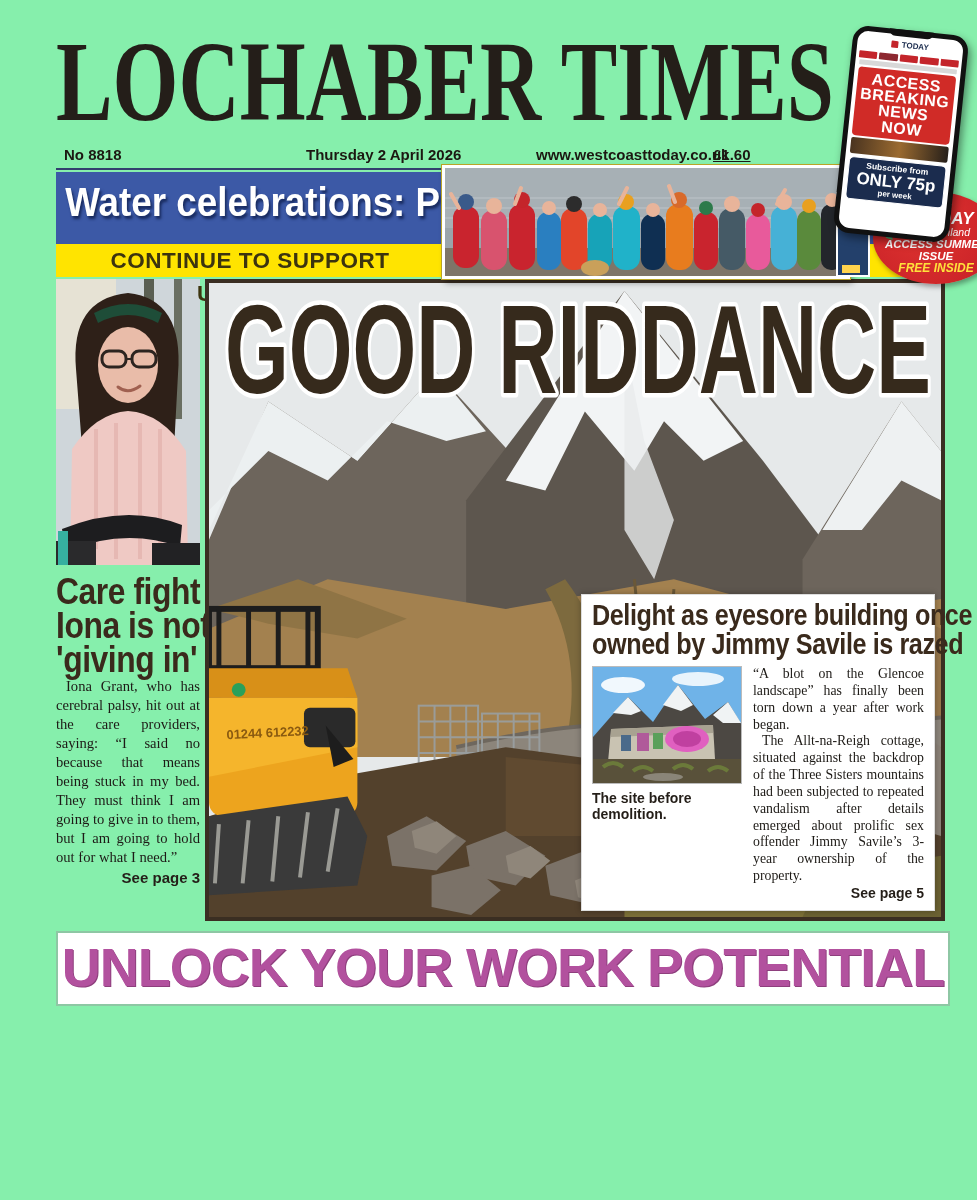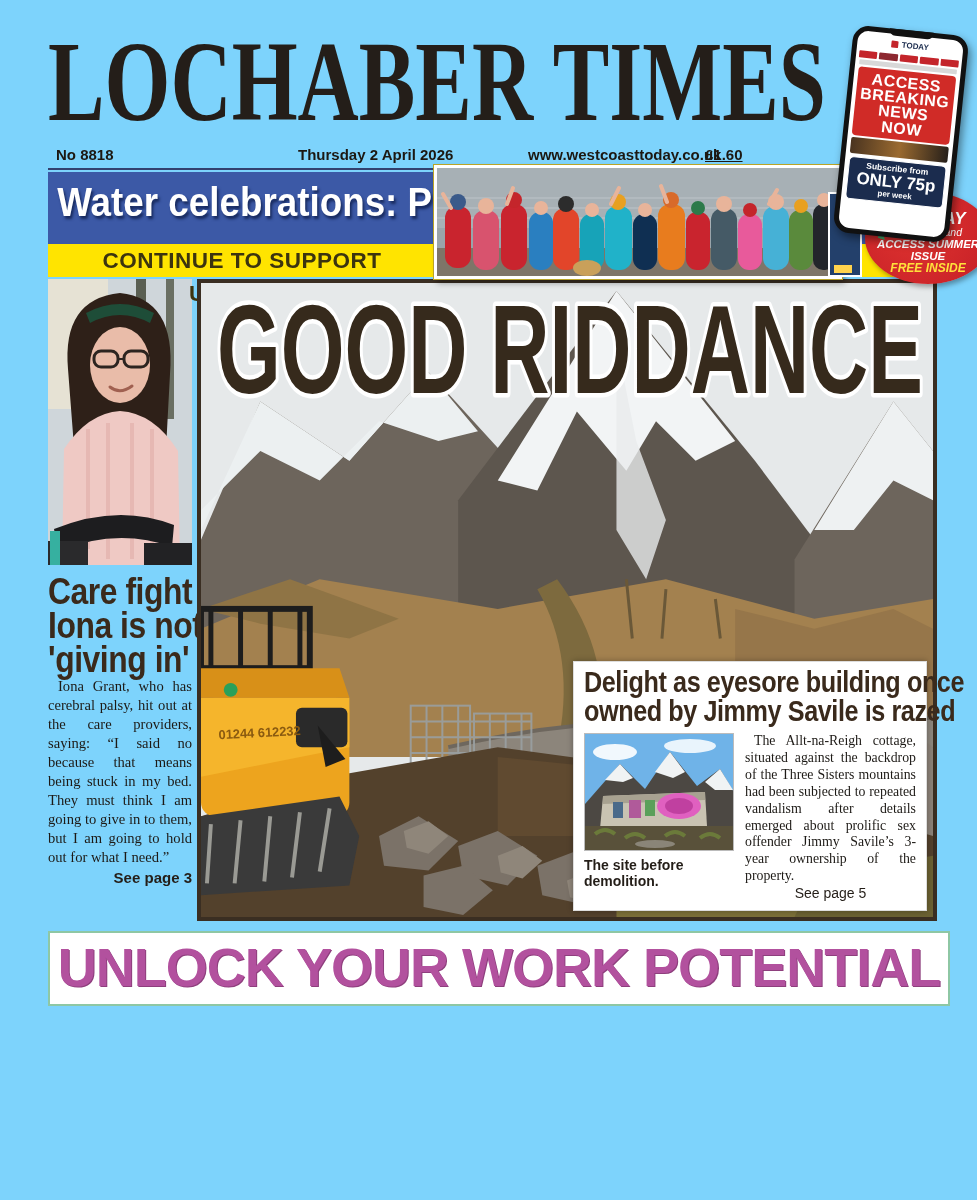--- a/index.html
+++ b/index.html
@@ -1,17 +1,17 @@
 <!DOCTYPE html>
 <html><head>
 <meta charset="utf-8">
 <style>
   * { margin:0; padding:0; box-sizing:border-box; }
   body { background:#fff; font-family:"Liberation Sans", sans-serif; }
-  .page { position:relative; width:977px; height:1200px; background:#7dd3fc; overflow:hidden; }
+  .page { position:relative; width:977px; height:1200px; background:#86efac; overflow:hidden;padding-left:8px; }
 
   
   .masthead { position:relative; padding:30px 0 0 48px; }
   .mast-title-svg { display:block; }
   .mast-sub { width:780px; text-align:center; font-family:"Liberation Serif", serif; font-weight:bold;
               font-size:32px; letter-spacing:10px; color:#402a15; margin-top:-2px; }
   .info-row { position:relative; width:890px; height:20px; margin-top:6px; font-size:15px; font-weight:bold; color:#1c1812; }
   .info-row span { position:absolute; top:0; white-space:nowrap; }
   .info-issue { left:8px; }
   .info-date { left:250px; }
@@ -87,21 +87,21 @@
                border:1px solid #ddd; box-shadow:0 0 6px rgba(0,0,0,.3); }
   .story-box h1 { font-size:30px; line-height:.95; color:#3a2a1c; white-space:nowrap;
                   transform:scaleX(.84); transform-origin:0 0; letter-spacing:-.5px; }
   .story-content { display:flex; gap:9px; margin-top:8px; }
   .story-fig { flex:none; width:152px; }
   .story-fig svg { display:block; border:1px solid #bbb; }
   .story-fig figcaption { font-size:14px; font-weight:bold; color:#241e18; margin-top:6px; }
   .story-text { flex:1; font-family:"Liberation Serif", serif; font-size:13.8px; line-height:1.22;
                 color:#1d1a16; text-align:justify; }
   .story-text .indent { text-indent:9px; }
-  .story-see { font-family:"Liberation Sans", sans-serif; font-weight:normal; font-size:14px; text-align:center; color:#241e18; }
+  .story-see { font-family:"Liberation Sans", sans-serif; font-weight:bold; font-size:14px; text-align:right; color:#241e18; }
 
   
   .ad { margin:10px 27px 0 48px; border:2px solid #8ec7a4; background:#fff; padding:4px 8px 6px; }
   .ad-headline { text-align:center; color:#b2519e; font-size:53px; font-weight:bold; letter-spacing:-1px;
                  transform:scaleX(1.02); text-shadow:1px 1px 0 #8e3f7d; }
 </style>
 </head>
 <body>
 
 <div class="page">
@@ -329,20 +329,21 @@
               <rect x="60" y="66" width="10" height="16" fill="#5aa05a"></rect>
               <ellipse cx="94" cy="72" rx="22" ry="13" fill="#e060c0"></ellipse>
               <ellipse cx="94" cy="72" rx="14" ry="8" fill="#c040a0"></ellipse>
               <rect x="0" y="92" width="150" height="26" fill="#59513a"></rect>
               <path d="M10,100 q10,-8 20,0 M40,104 q10,-8 20,0 M80,102 q10,-8 20,0 M115,104 q10,-8 20,0" stroke="#6b7a3a" stroke-width="4" fill="none"></path>
               <ellipse cx="70" cy="110" rx="20" ry="4" fill="#8a8578"></ellipse>
             </svg>
             <figcaption>The site before demolition.</figcaption>
           </figure>
           <div class="story-text">
+            <p>“A blot on the Glencoe landscape” has finally been torn down a year after work began.</p>
             <p class="indent">The Allt-na-Reigh cottage, situated against the backdrop of the Three Sisters mountains had been subjected to repeated vandalism after details emerged about prolific sex offender Jimmy Savile’s 3-year ownership of the property.</p>
             <p class="story-see">See page 5</p>
           </div>
         </div>
       </div>
     </section>
   </main>
 
   <section class="ad">
     <h1 class="ad-headline">UNLOCK YOUR WORK POTENTIAL</h1>

